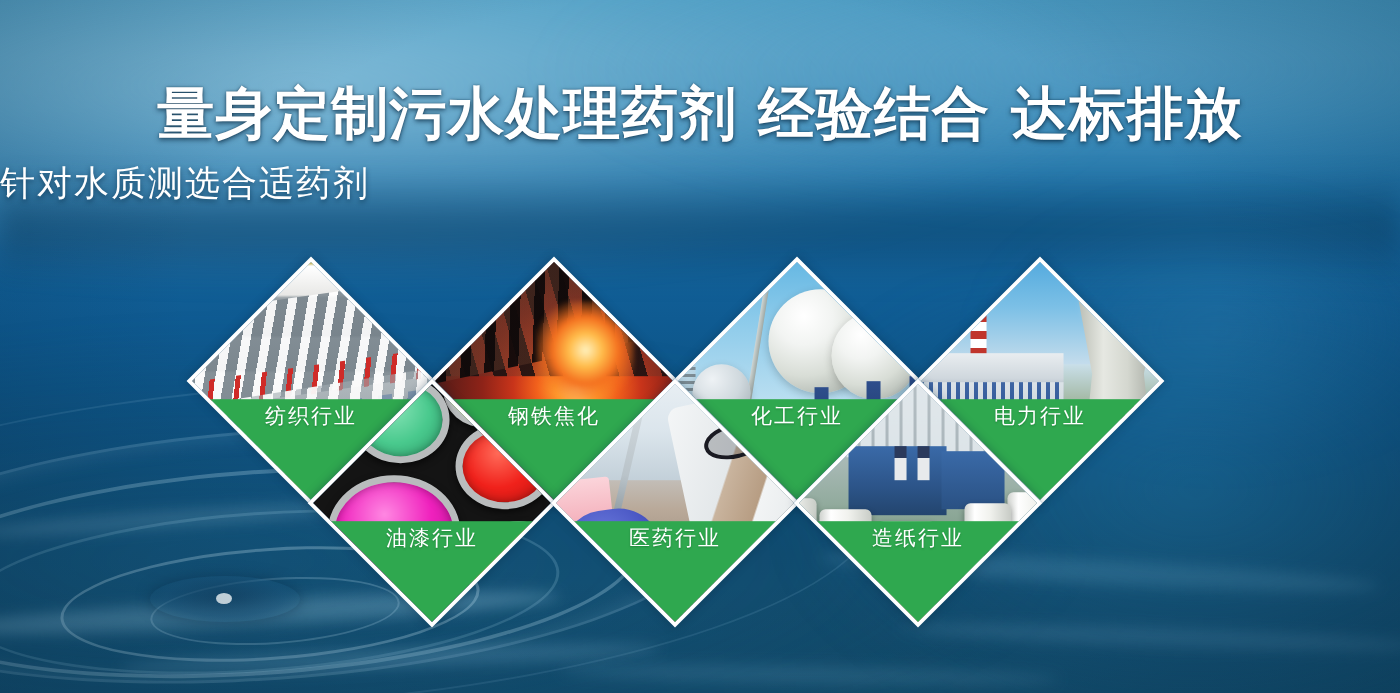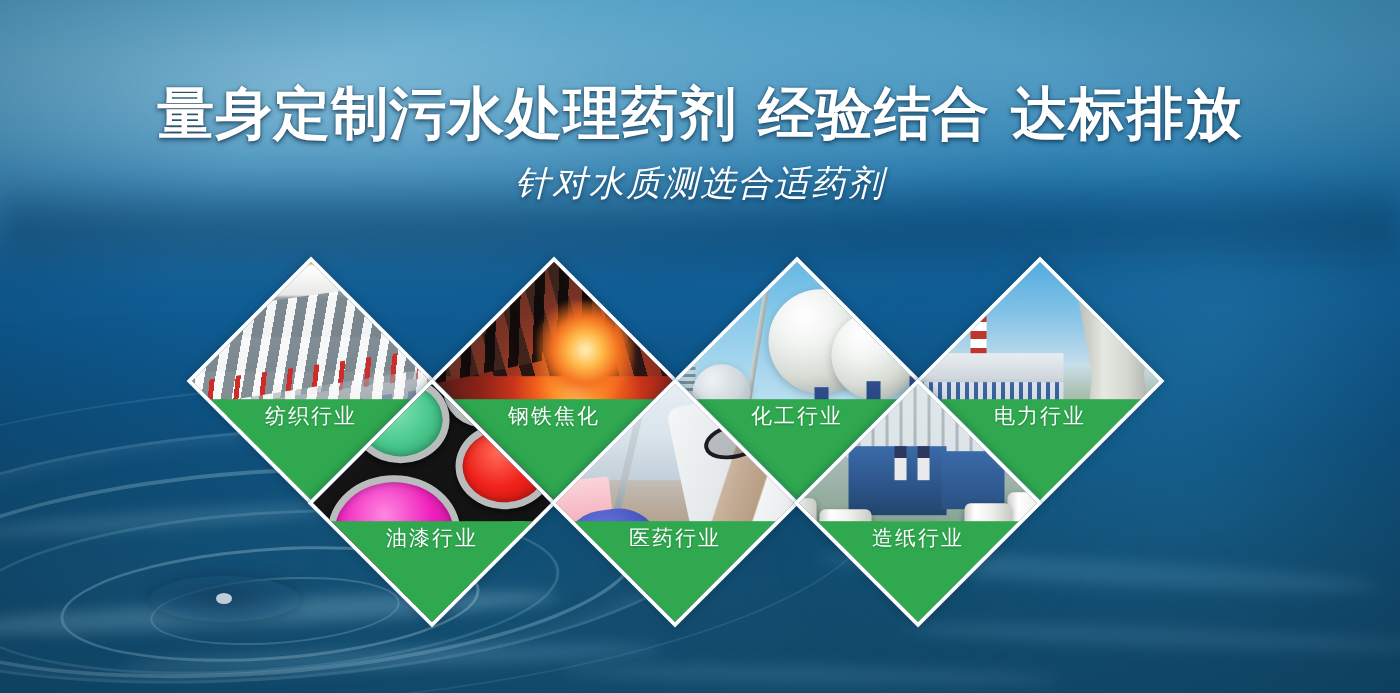--- a/index.html
+++ b/index.html
@@ -105,23 +105,22 @@
   
   .heading-wrap { position:absolute; left:0; right:0; top:84px; text-align:center; z-index:12; }
   .headline {
     font-size:57px; font-weight:bold; color:#ffffff;
     letter-spacing:1px; line-height:1.05;
     text-shadow:0 2px 5px rgba(4,34,58,.70), 0 0 2px rgba(4,34,58,.55);
     white-space:nowrap;
   }
   .subline {
     margin-top:16px;
-    display:flex; align-items:center; justify-content:center; gap:20px;
+    display:flex; align-items:center; gap:20px;
     white-space:nowrap;
-    font-style:italic;
   }
   .subtitle {
     font-size:35px; color:#ffffff; letter-spacing:2px;
     text-shadow:0 2px 5px rgba(4,34,58,.62);
   }
   .badge {
     position:relative;
     background:#2fa84f;
     color:#ffffff;
     font-size:30px; font-weight:bold; letter-spacing:2px;

